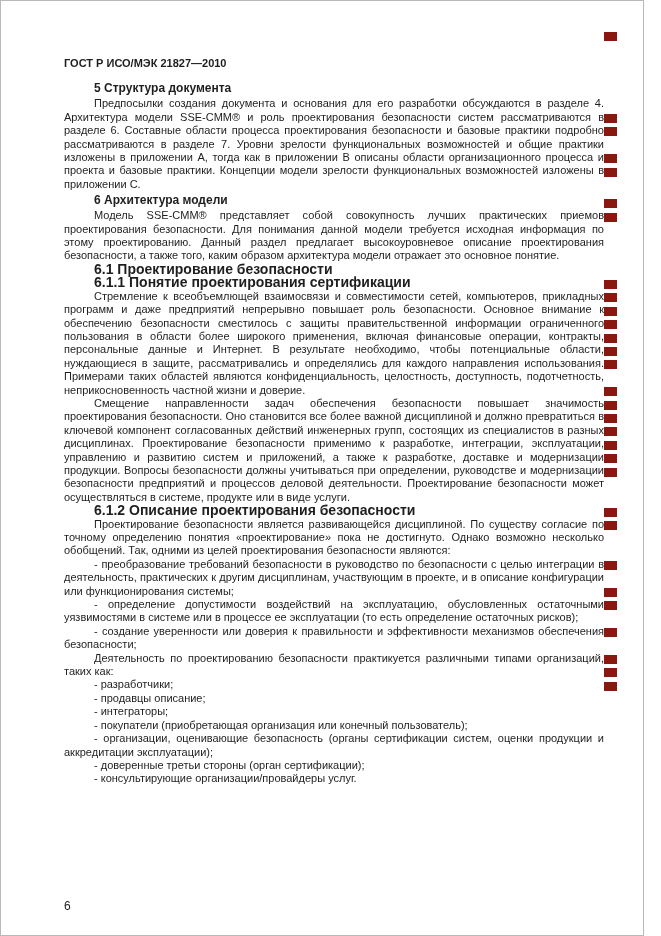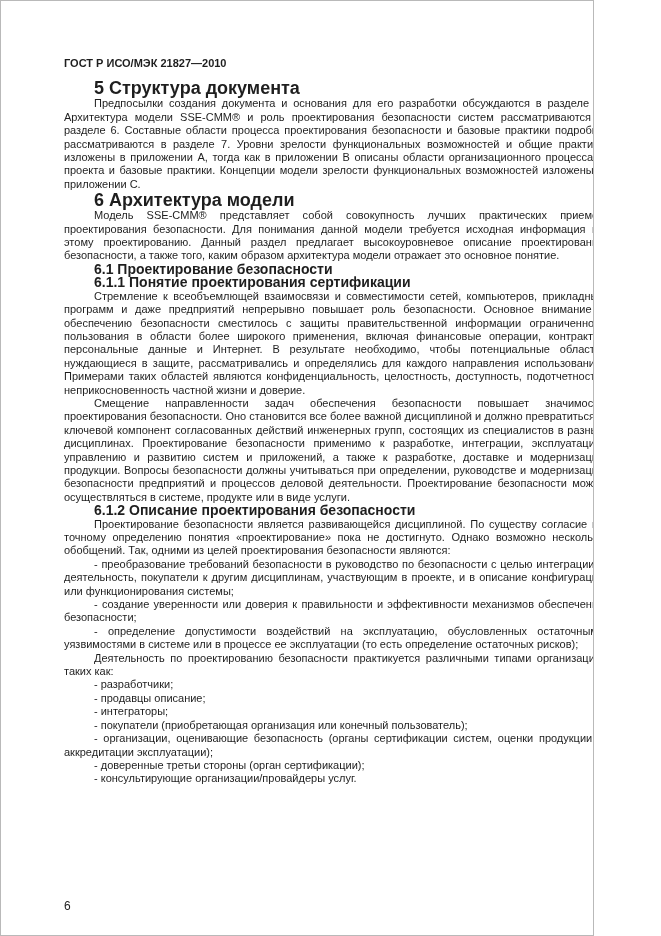--- a/index.html
+++ b/index.html
@@ -4,40 +4,40 @@
 <style>
   * { margin: 0; padding: 0; box-sizing: border-box; }
   html, body { background: #ffffff; }
   body {
     font-family: "Liberation Sans", sans-serif;
     width: 661px; height: 936px;
     position: relative;
   }
   .page {
     position: absolute; left: 0; top: 0;
-    width: 594px; height: 936px;
+    width: 644px; height: 936px;
     background: #ffffff;
     border: 1px solid #b9b9b9;
     overflow: hidden;
   }
   .content {
     position: absolute; left: 63px; top: 56px; width: 540px;
     color: #1e1e1e;
     font-size: 11px;
     line-height: 13.4px;
     text-align: justify;
   }
   .doc-header {
     font-weight: bold;
     font-size: 11px;
     text-align: left;
     margin-bottom: 11px;
   }
   .sec {
-    font-size: 18px;
+    font-size: 12px;
     line-height: 15px;
     font-weight: bold;
     text-align: left;
     text-indent: 30px;
     margin: 2px 0 1px 0;
   }
   .sub {
     font-size: 14px;
     line-height: 13.4px;
     font-weight: bold;
@@ -70,23 +70,23 @@
     <h1 class="sec">6 Архитектура модели</h1>
     <p class="body">Модель SSE-CMM® представляет собой совокупность лучших практических приемов проектирования безопасности. Для понимания данной модели требуется исходная информация по этому проектированию. Данный раздел предлагает высокоуровневое описание проектирования безопасности, а также того, каким образом архитектура модели отражает это основное понятие.</p>
 
     <h2 class="sub">6.1 Проектирование безопасности</h2>
     <h2 class="sub">6.1.1 Понятие проектирования сертификации</h2>
     <p class="body">Стремление к всеобъемлющей взаимосвязи и совместимости сетей, компьютеров, прикладных программ и даже предприятий непрерывно повышает роль безопасности. Основное внимание к обеспечению безопасности сместилось с защиты правительственной информации ограниченного пользования в области более широкого применения, включая финансовые операции, контракты, персональные данные и Интернет. В результате необходимо, чтобы потенциальные области, нуждающиеся в защите, рассматривались и определялись для каждого направления использования. Примерами таких областей являются конфиденциальность, целостность, доступность, подотчетность, неприкосновенность частной жизни и доверие.</p>
     <p class="body">Смещение направленности задач обеспечения безопасности повышает значимость проектирования безопасности. Оно становится все более важной дисциплиной и должно превратиться в ключевой компонент согласованных действий инженерных групп, состоящих из специалистов в разных дисциплинах. Проектирование безопасности применимо к разработке, интеграции, эксплуатации, управлению и развитию систем и приложений, а также к разработке, доставке и модернизации продукции. Вопросы безопасности должны учитываться при определении, руководстве и модернизации безопасности предприятий и процессов деловой деятельности. Проектирование безопасности может осуществляться в системе, продукте или в виде услуги.</p>
 
     <h2 class="sub">6.1.2 Описание проектирования безопасности</h2>
     <p class="body">Проектирование безопасности является развивающейся дисциплиной. По существу согласие по точному определению понятия «проектирование» пока не достигнуто. Однако возможно несколько обобщений. Так, одними из целей проектирования безопасности являются:</p>
-    <p class="body">- преобразование требований безопасности в руководство по безопасности с целью интеграции в деятельность, покупатели к другим дисциплинам, участвующим в проекте, и в описание конфигурации или функционирования системы;</p>
+    <p class="body">- преобразование требований безопасности в руководство по безопасности с целью интеграции в деятельность, практических к другим дисциплинам, участвующим в проекте, и в описание конфигурации или функционирования системы;</p>
+    <p class="body">- определение допустимости воздействий на эксплуатацию, обусловленных остаточными уязвимостями в системе или в процессе ее эксплуатации (то есть определение остаточных рисков);</p>
     <p class="body">- создание уверенности или доверия к правильности и эффективности механизмов обеспечения безопасности;</p>
-    <p class="body">- определение допустимости воздействий на эксплуатацию, обусловленных остаточными уязвимостями в системе или в процессе ее эксплуатации (то есть определение остаточных рисков);</p>
 
     <p class="body">Деятельность по проектированию безопасности практикуется различными типами организаций, таких как:</p>
     <p class="body">- разработчики;</p>
     <p class="body">- продавцы описание;</p>
     <p class="body">- интеграторы;</p>
     <p class="body">- покупатели (приобретающая организация или конечный пользователь);</p>
     <p class="body">- организации, оценивающие безопасность (органы сертификации систем, оценки продукции и аккредитации эксплуатации);</p>
     <p class="body">- доверенные третьи стороны (орган сертификации);</p>
     <p class="body">- консультирующие организации/провайдеры услуг.</p>
   </div>

